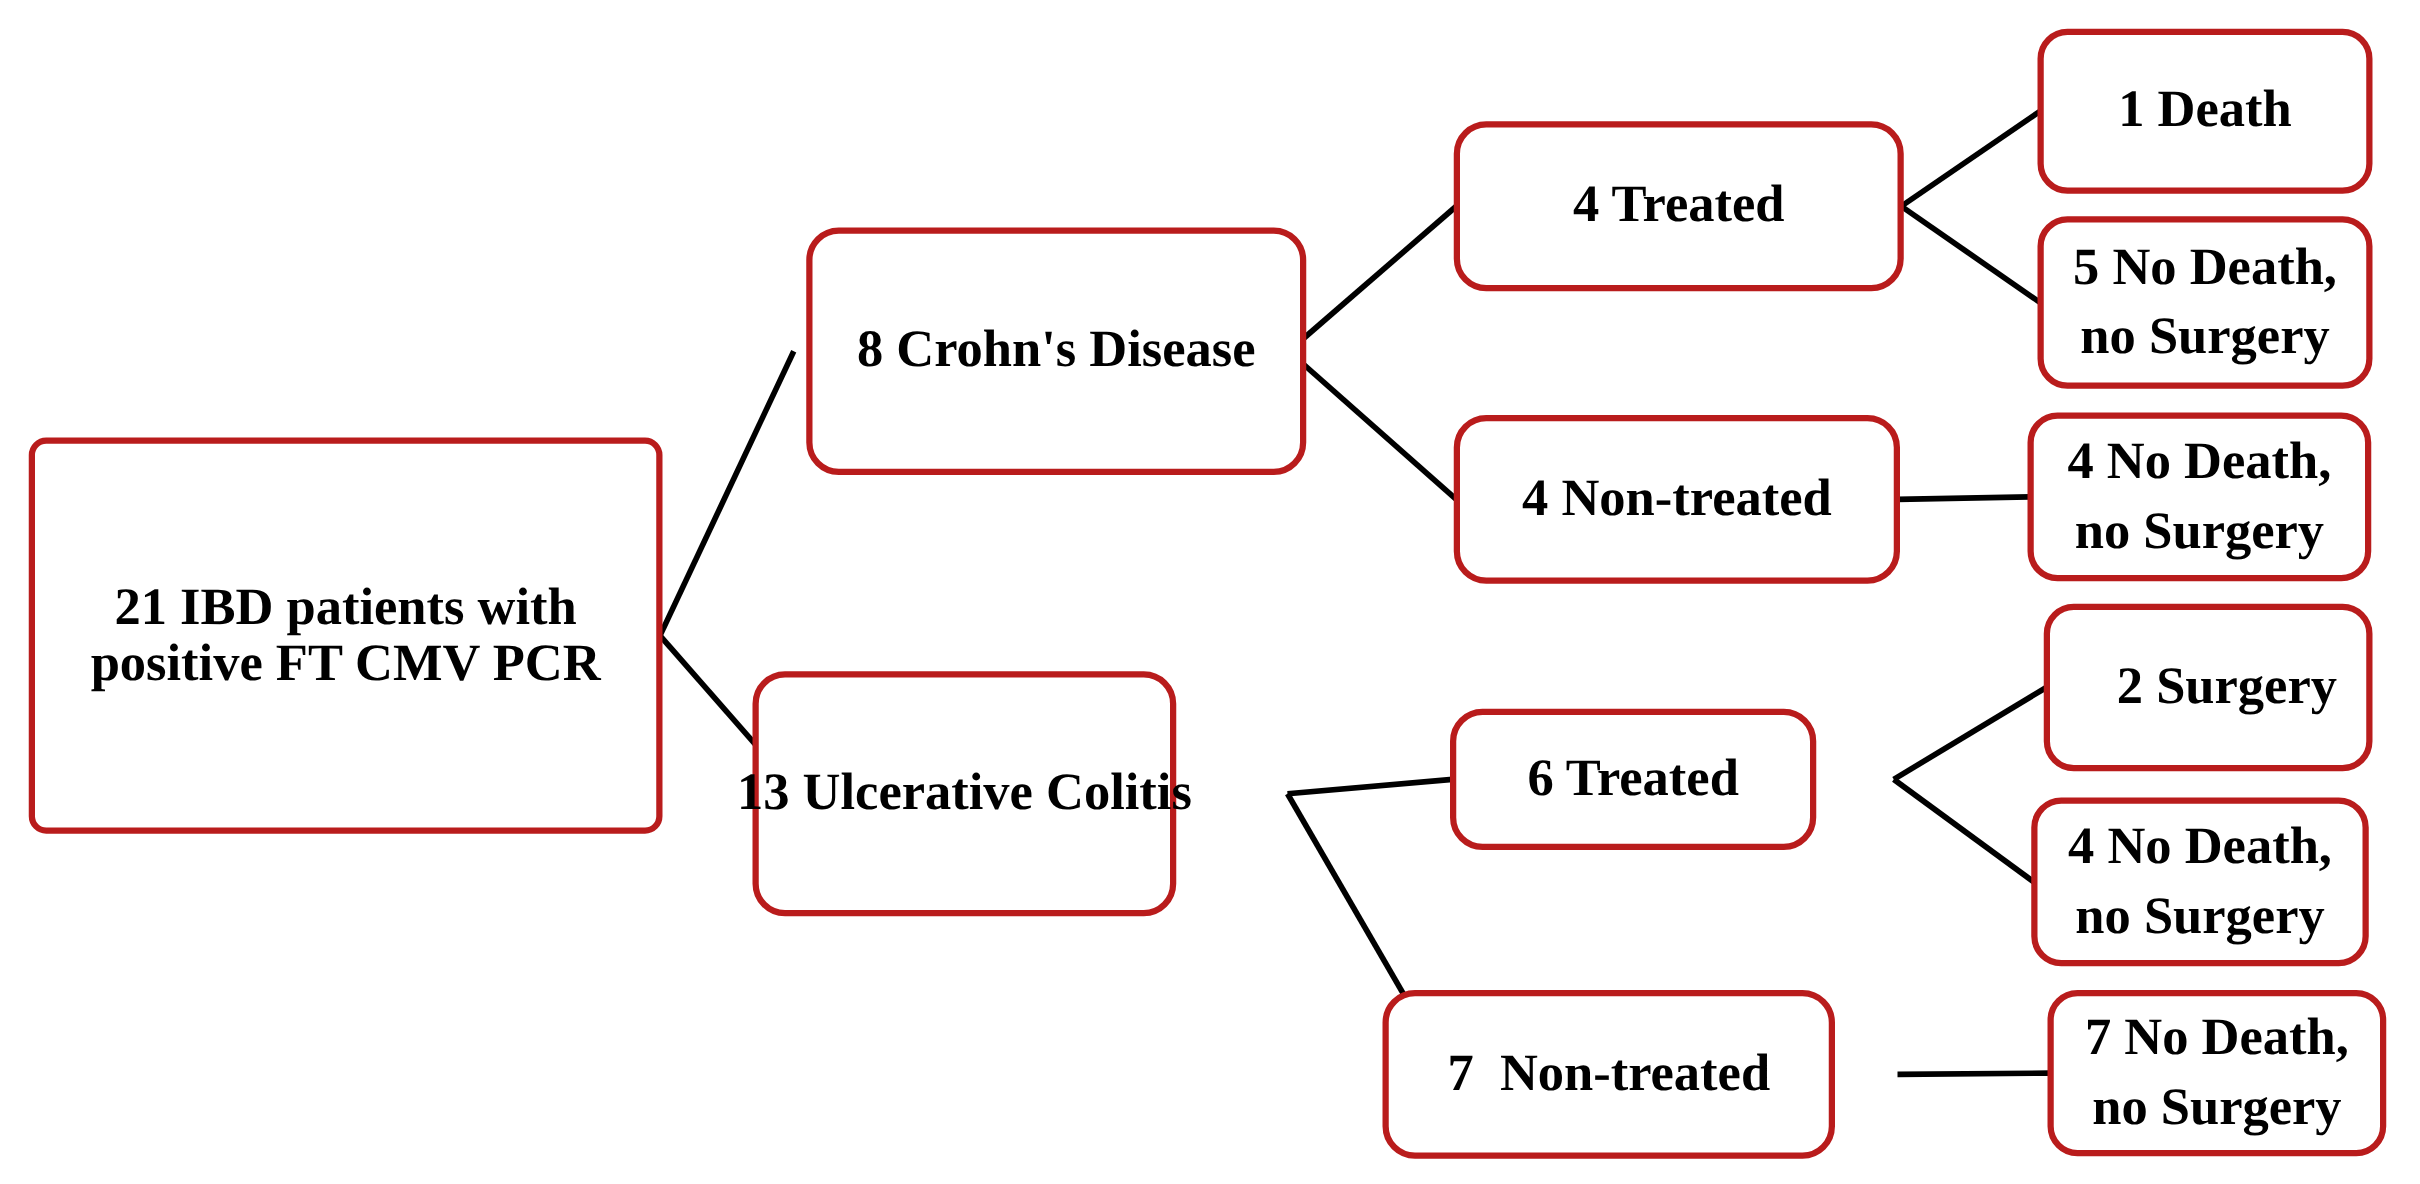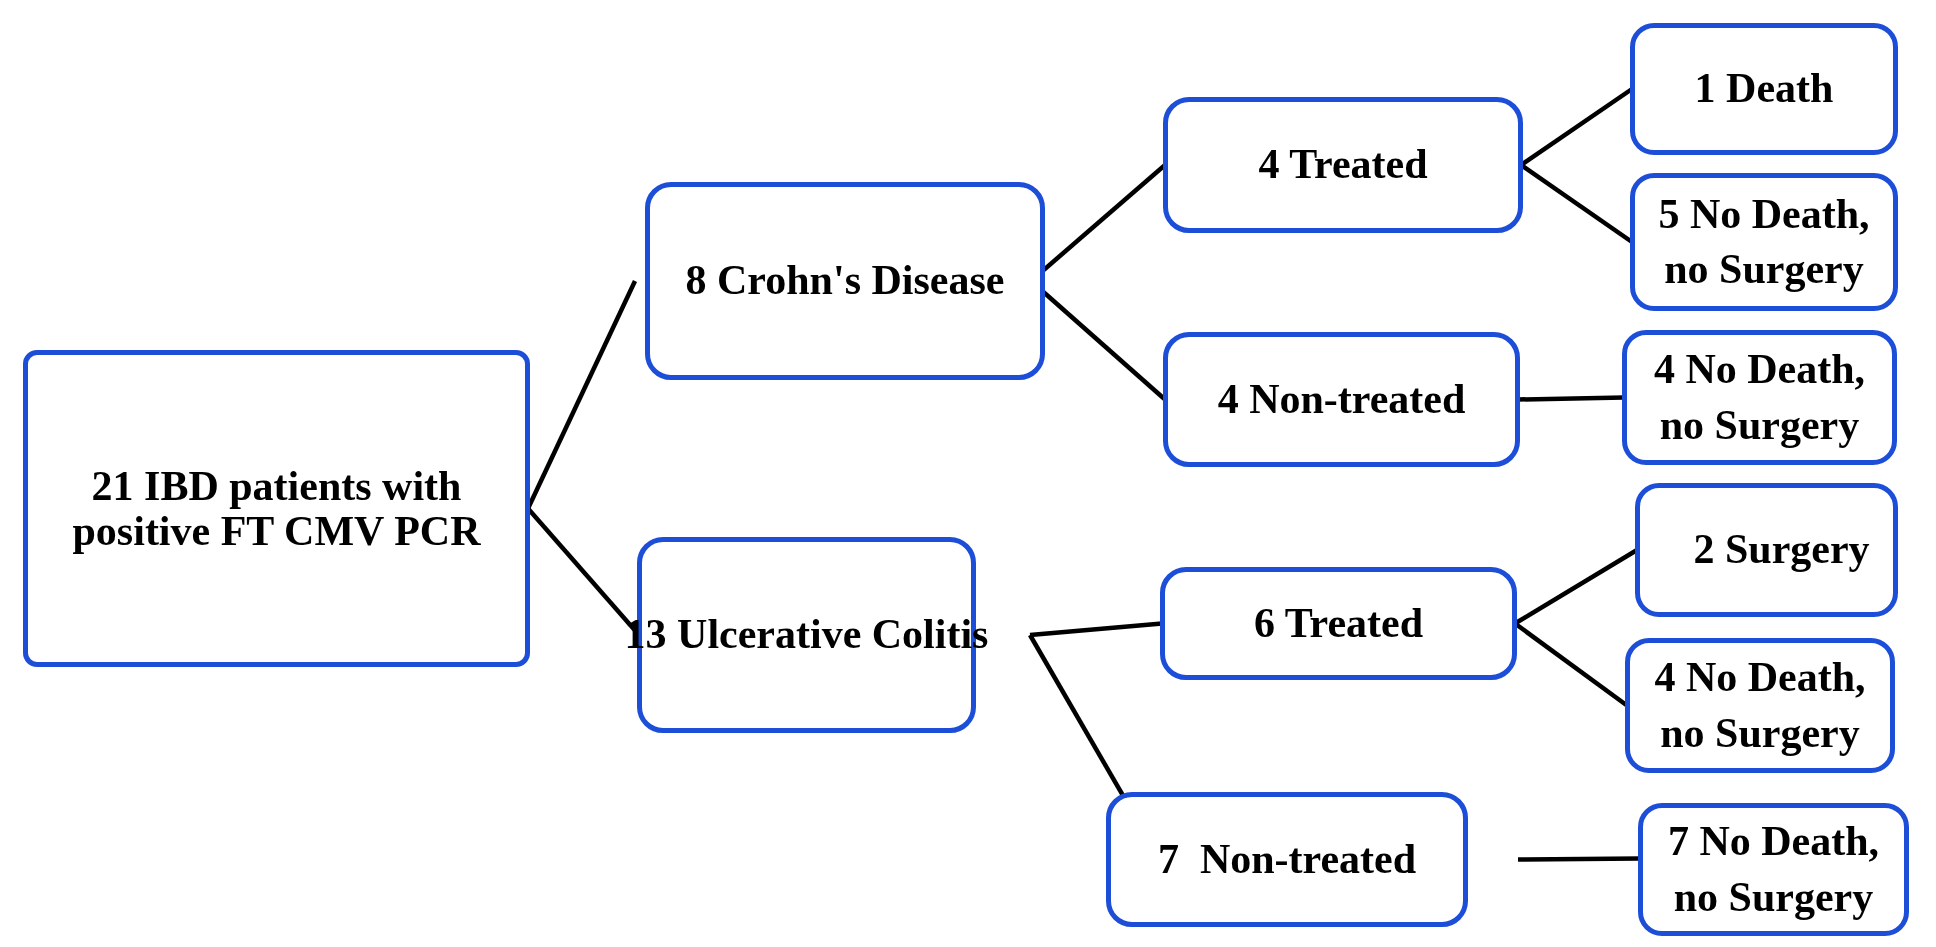--- a/index.html
+++ b/index.html
@@ -26,21 +26,21 @@
   svg.edges line {
     stroke: #000000;
     stroke-width: 4.5;
     stroke-linecap: butt;
   }
   .node {
     position: absolute;
     z-index: 2;
     box-sizing: border-box;
     background: #ffffff;
-    border: 5px solid #1d4ed8;
+    border: 5px solid #b91c1c;
     display: flex;
     align-items: center;
     justify-content: center;
     text-align: center;
     color: #000000;
     font-weight: bold;
     font-size: 42px;
     line-height: 1.32;
     padding: 0 6px;
   }
@@ -77,33 +77,33 @@
     </svg>
 
   <div class="node root wrap r-big" style="left:23px; top:350px; width:507px; height:317px;">
     <span>21 IBD patients with positive FT CMV PCR</span>
   </div>
 
   <div class="node single r-med" style="left:633px; top:182px; width:400px; height:198px;margin-left:12px;">
     <span>8 Crohn's Disease</span>
   </div>
 
-  <div class="node single r-med" style="left:637px; top:537px; width:339px; height:196px;text-align:center;">
+  <div class="node single r-med" style="left:602px; top:537px; width:339px; height:196px;text-align:center;">
     <span>13 Ulcerative Colitis</span>
   </div>
 
   <div class="node single r-med" style="left:1163px; top:97px; width:360px; height:136px;">
     <span>4 Treated</span>
   </div>
 
   <div class="node single r-med" style="left:1163px; top:332px; width:357px; height:135px;">
     <span>4 Non-treated</span>
   </div>
 
-  <div class="node single r-med" style="left:1160px; top:567px; width:357px; height:113px;">
+  <div class="node single r-med" style="left:1160px; top:567px; width:293px; height:113px;">
     <span>6 Treated</span>
   </div>
 
   <div class="node presp r-med" style="left:1106px; top:792px; width:362px; height:135px;">
     <span>7  Non-treated</span>
   </div>
 
   <div class="node single r-small" style="left:1630px; top:23px; width:268px; height:132px;">
     <span>1 Death</span>
   </div>
@@ -117,17 +117,17 @@
   </div>
 
   <div class="node single r-small" style="left:1635px; top:483px; width:263px; height:134px;padding-left:36px;">
     <span>2 Surgery</span>
   </div>
 
   <div class="node wrap r-small" style="left:1625px; top:638px; width:270px; height:135px;">
     <span>4 No Death, no Surgery</span>
   </div>
 
-  <div class="node wrap r-small" style="left:1638px; top:792px; width:271px; height:133px;margin-top:11px;">
+  <div class="node wrap r-small" style="left:1638px; top:792px; width:271px; height:133px;">
     <span>7 No Death, no Surgery</span>
   </div>
 
 </div>
 
 </body></html>

